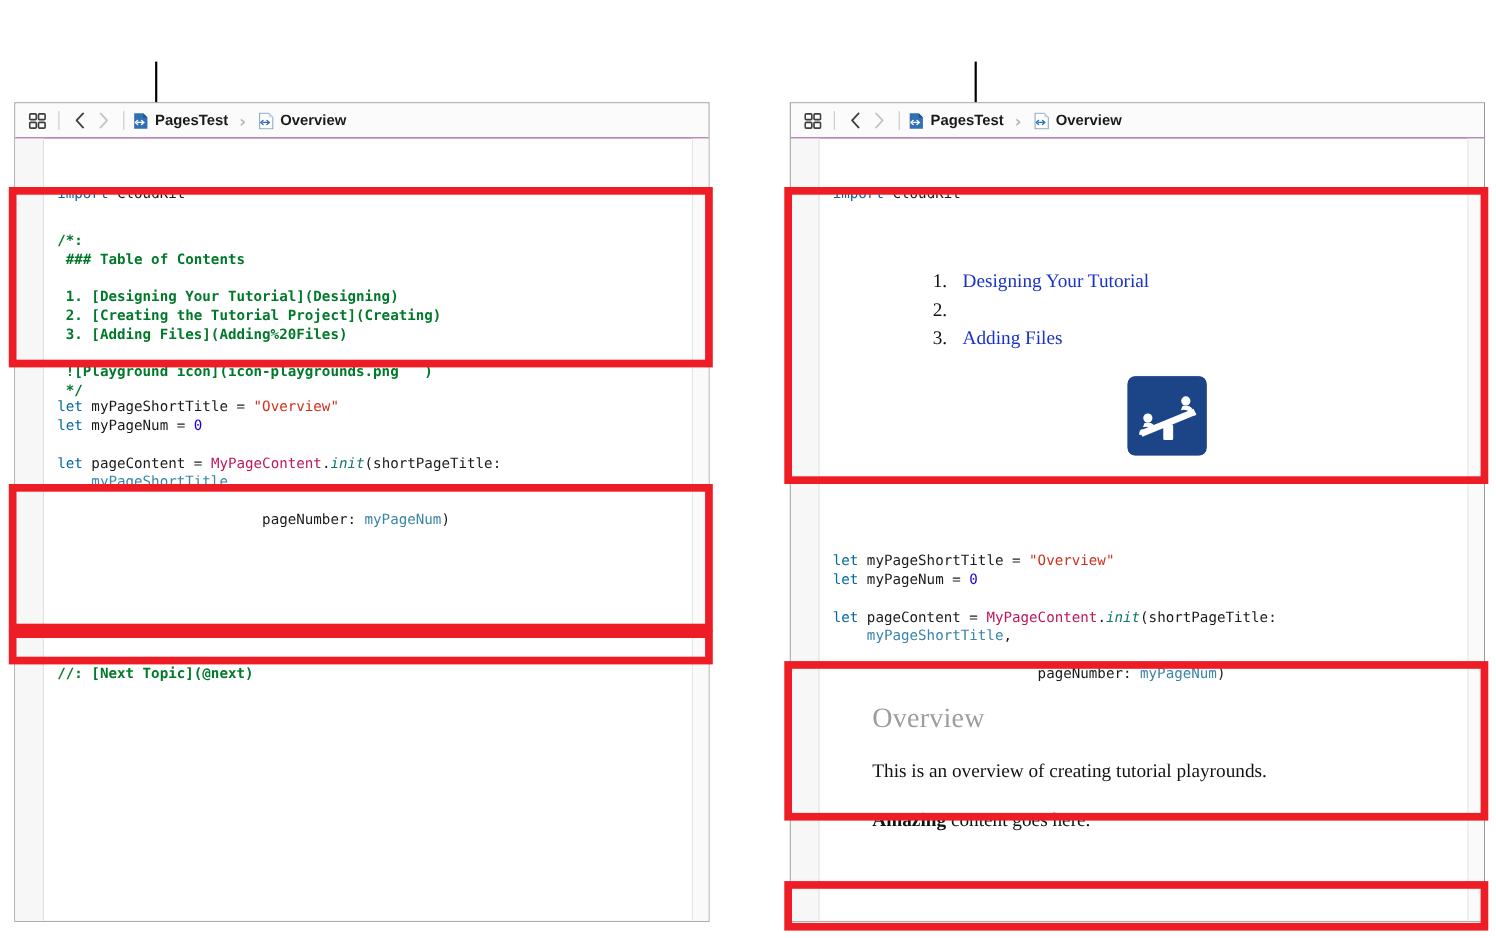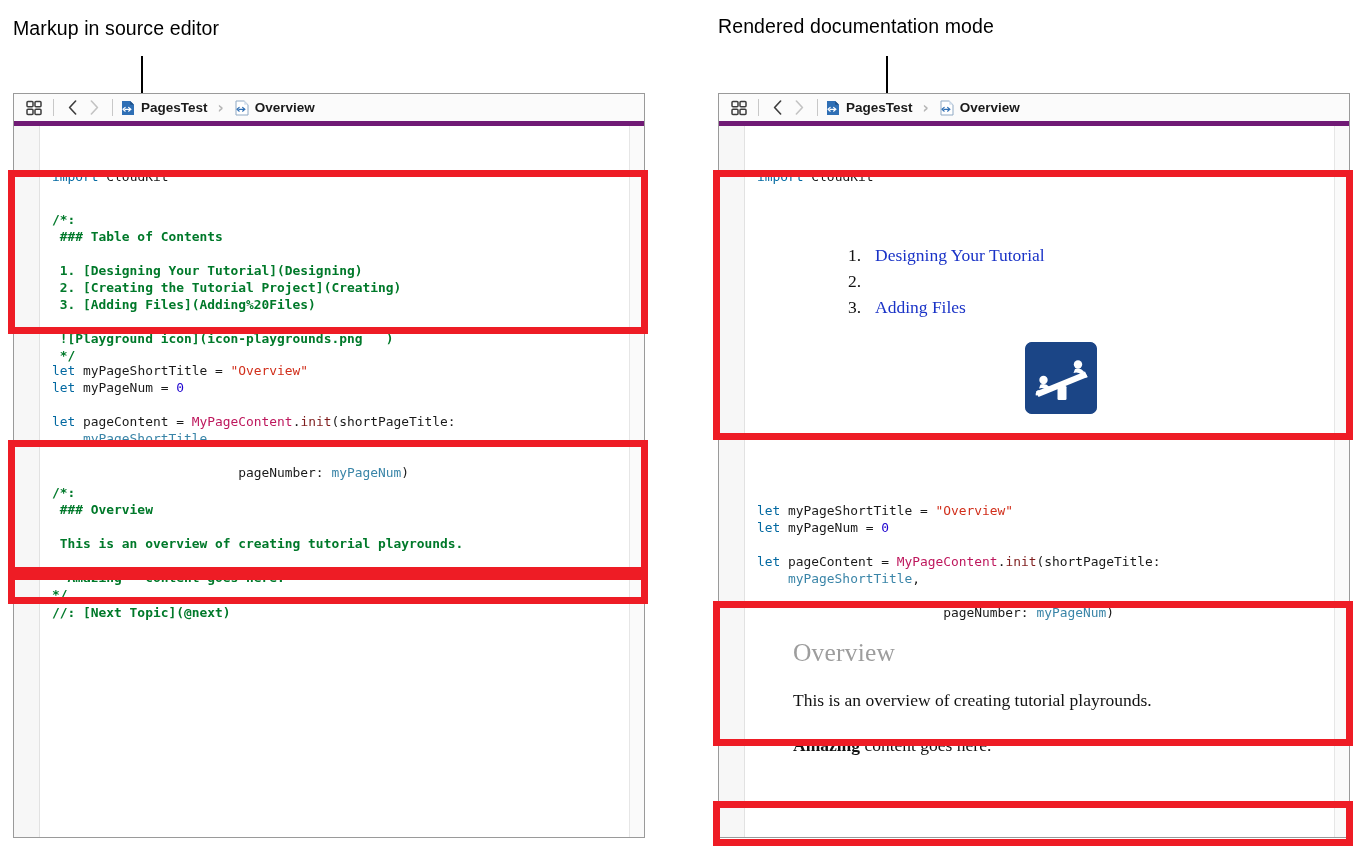--- a/index.html
+++ b/index.html
@@ -31,21 +31,21 @@
   .window {
     position: absolute;
     background: #ffffff;
     border: 1px solid #9a9a9a;
   }
   .toolbar {
     height: 32px;
     display: flex;
     align-items: center;
     background: #fbfbfb;
-    border-bottom: 5px solid #701a75;
+    border-bottom: 1px solid #701a75;
     padding: 0 8px;
     gap: 0px;
   }
   .tb-icon {
     display: inline-flex;
     align-items: center;
     justify-content: center;
     width: 24px; height: 24px;
     flex: none;
   }
@@ -111,21 +111,21 @@
     font-family: "DejaVu Sans Mono", monospace;
     font-size: 12.9px;
     line-height: 17px;
     white-space: pre;
     color: #1a1a1a;
   }
   .kw      { color: #0369a1; }
   .str     { color: #d12f1b; }
   .num     { color: #1c00cf; }
   .type    { color: #be185d; }
-  .mem     { color: #7f1d1d; }
+  .mem     { color: #0f766e; font-style: italic; }
   .ident   { color: #3a85a8; }
   .cmt     { color: #00792a; font-weight: bold; }
   .plain   { color: #1a1a1a; }
 
   
   .doc {
     position: absolute;
     left: 0; right: 0;
     font-family: "Liberation Serif", "DejaVu Serif", serif;
   }
@@ -179,24 +179,22 @@
     border: 7px solid #ee1c25;
     pointer-events: none;
     background: transparent;
   }
 </style>
 </head>
 <body>
 
 <div class="page">
 
-  <div class="caption" style="left:13px; top:17px;">Markup in source editor</div>
   <div class="leader" style="left:141px; top:56px; height:38px;"></div>
 
-  <div class="caption" style="left:718px; top:15px;">Rendered documentation mode</div>
   <div class="leader" style="left:886px; top:56px; height:38px;"></div>
 
   <div class="window" style="left:13px; top:93px; width:632px; height:745px;">
 
     <div class="toolbar">
       <span class="tb-icon">
         <svg width="16" height="16" viewBox="0 0 16 16">
           <rect x="1" y="1.5" width="6" height="5.2" rx="1" fill="none" stroke="#3d3d3d" stroke-width="1.5"></rect>
           <rect x="9" y="1.5" width="6" height="5.2" rx="1" fill="none" stroke="#3d3d3d" stroke-width="1.5"></rect>
           <rect x="1" y="9.3" width="6" height="5.2" rx="1" fill="none" stroke="#3d3d3d" stroke-width="1.5"></rect>
@@ -254,27 +252,20 @@
 <span> */</span></div>
 
         <div class="code" style="top:236px;"><span class="kw">let</span><span> myPageShortTitle = </span><span class="str">"Overview"</span>
 <span class="kw">let</span><span> myPageNum = </span><span class="num">0</span>
 
 <span class="kw">let</span><span> pageContent = </span><span class="type">MyPageContent</span><span>.</span><span class="mem">init</span><span>(shortPageTitle:</span>
 <span>    </span><span class="ident">myPageShortTitle</span><span>,</span>
 
 <span>                        </span><span>pageNumber: </span><span class="ident">myPageNum</span><span>)</span></div>
 
-        <div class="code cmt" style="top:358px;"><span>/*:</span>
-<span> ### Overview</span>
-<span></span>
-<span> This is an overview of creating tutorial playrounds.</span>
-<span></span>
-<span>**Amazing** content goes here.</span>
-<span>*/</span></div>
 
         <div class="code cmt" style="top:478px;">//: [Next Topic](@next)</div>
 
       </div>
       <div class="scrollrail"></div>
     </div>
   </div>
 
   <div class="hl" style="left:8px;  top:170px; width:640px; height:164px;"></div>
   <div class="hl" style="left:8px;  top:440px; width:640px; height:134px;"></div>

